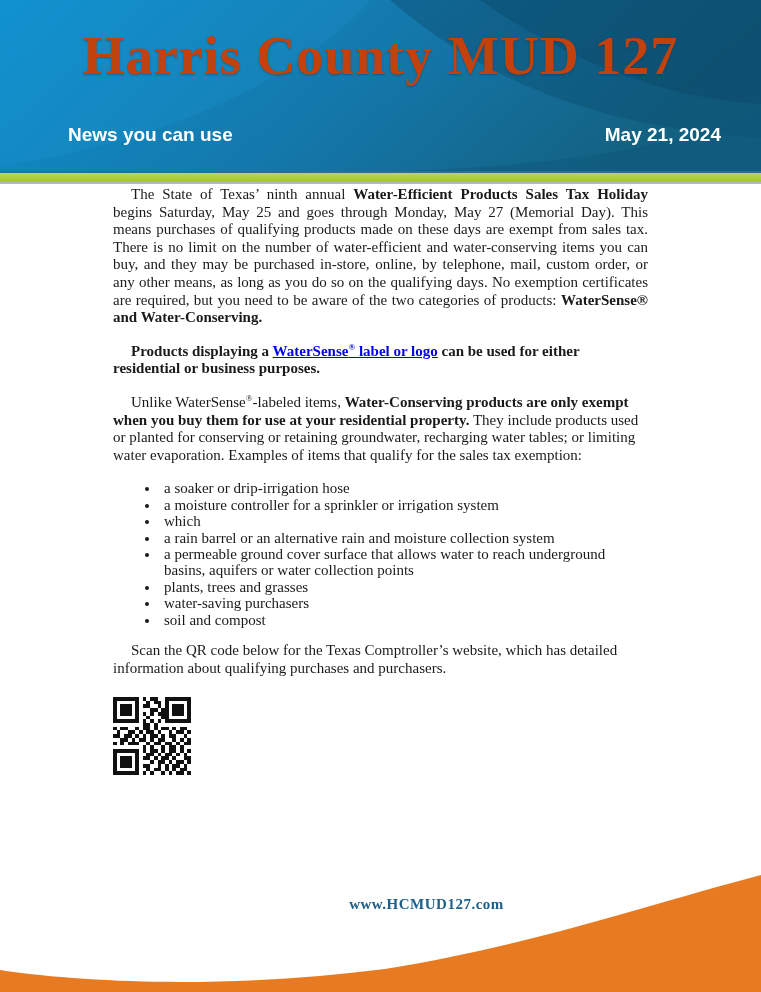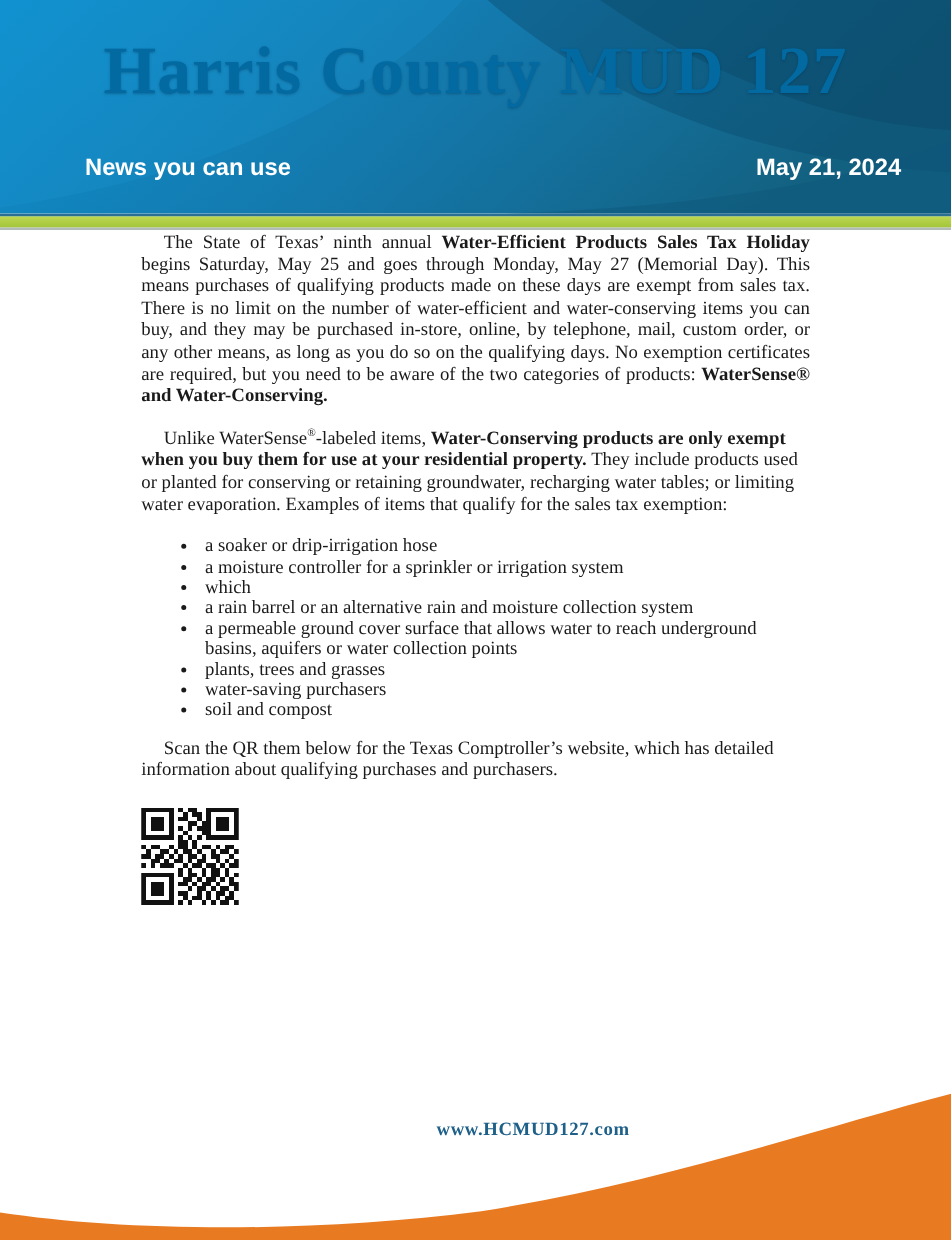--- a/index.html
+++ b/index.html
@@ -8,21 +8,21 @@
     background:#ffffff; overflow:hidden;
     font-family:"Liberation Serif","DejaVu Serif",serif;
     color:#1a1a1a;
   }
 
   
   .masthead { position:absolute; top:0; left:0; width:761px; height:171px; }
   .masthead svg.bg { position:absolute; inset:0; display:block; }
   .masthead-title {
     position:absolute; top:26px; left:0; width:100%; margin:0;
-    text-align:center; color:#0369a1;
+    text-align:center; color:#c2410c;
     font-family:"Liberation Serif","DejaVu Serif",serif;
     font-size:54px; font-weight:bold; letter-spacing:1px; line-height:60px;
     text-shadow:0 1px 2px rgba(0,40,70,.35);
   }
   .masthead-subbar {
     position:absolute; left:68px; right:40px; top:124px;
     display:flex; justify-content:space-between; align-items:center;
     color:#ffffff; font-family:"Liberation Sans","DejaVu Sans",sans-serif;
     font-size:19px; font-weight:bold;
   }
@@ -85,35 +85,36 @@
       <span>May 21, 2024</span>
     </div>
   </header>
 
   <div class="stripe"></div>
 
   <main class="article">
 
     <p class="para justify"><span>The State of Texas’ ninth annual </span><span class="bold">Water-Efficient Products Sales Tax Holiday</span><span> begins Saturday, May 25 and goes through Monday, May 27 (Memorial Day). This means purchases of qualifying products made on these days are exempt from sales tax. There is no limit on the number of water-efficient and water-conserving items you can buy, and they may be purchased in-store, online, by telephone, mail, custom order, or any other means, as long as you do so on the qualifying days. No exemption certificates are required, but you need to be aware of the two categories of products: </span><span class="bold">WaterSense® and Water-Conserving.</span></p>
 
+    <p class="para bold"><span>Products displaying a </span><a class="doc-link" href="#"><span>WaterSense</span><sup class="reg">®</sup><span> label or logo</span></a><span> can be used for either residential or business purposes.</span></p>
 
     <p class="para"><span>Unlike WaterSense</span><sup class="reg">®</sup><span>-labeled items, </span><span class="bold">Water-Conserving products are only exempt when you buy them for use at your residential property.</span><span> They include products used or planted for conserving or retaining groundwater, recharging water tables; or limiting water evaporation. Examples of items that qualify for the sales tax exemption:</span></p>
 
     <ul class="qualify-list">
       <li>a soaker or drip-irrigation hose</li>
       <li>a moisture controller for a sprinkler or irrigation system</li>
       <li>which</li>
       <li>a rain barrel or an alternative rain and moisture collection system</li>
       <li>a permeable ground cover surface that allows water to reach underground basins, aquifers or water collection points</li>
       <li>plants, trees and grasses</li>
       <li>water-saving purchasers</li>
       <li>soil and compost</li>
     </ul>
 
-    <p class="para">Scan the QR them below for the Texas Comptroller’s website, which has detailed information about qualifying purchases and purchasers.</p>
+    <p class="para">Scan the QR code below for the Texas Comptroller’s website, which has detailed information about qualifying purchases and purchasers.</p>
 
     <div class="qr-box">
       <svg id="qr" viewBox="0 0 21 21" fill="#111111">
           <rect x="0" y="0" width="1" height="1"></rect>
           <rect x="1" y="0" width="1" height="1"></rect>
           <rect x="2" y="0" width="1" height="1"></rect>
           <rect x="3" y="0" width="1" height="1"></rect>
           <rect x="4" y="0" width="1" height="1"></rect>
           <rect x="5" y="0" width="1" height="1"></rect>
           <rect x="6" y="0" width="1" height="1"></rect>

